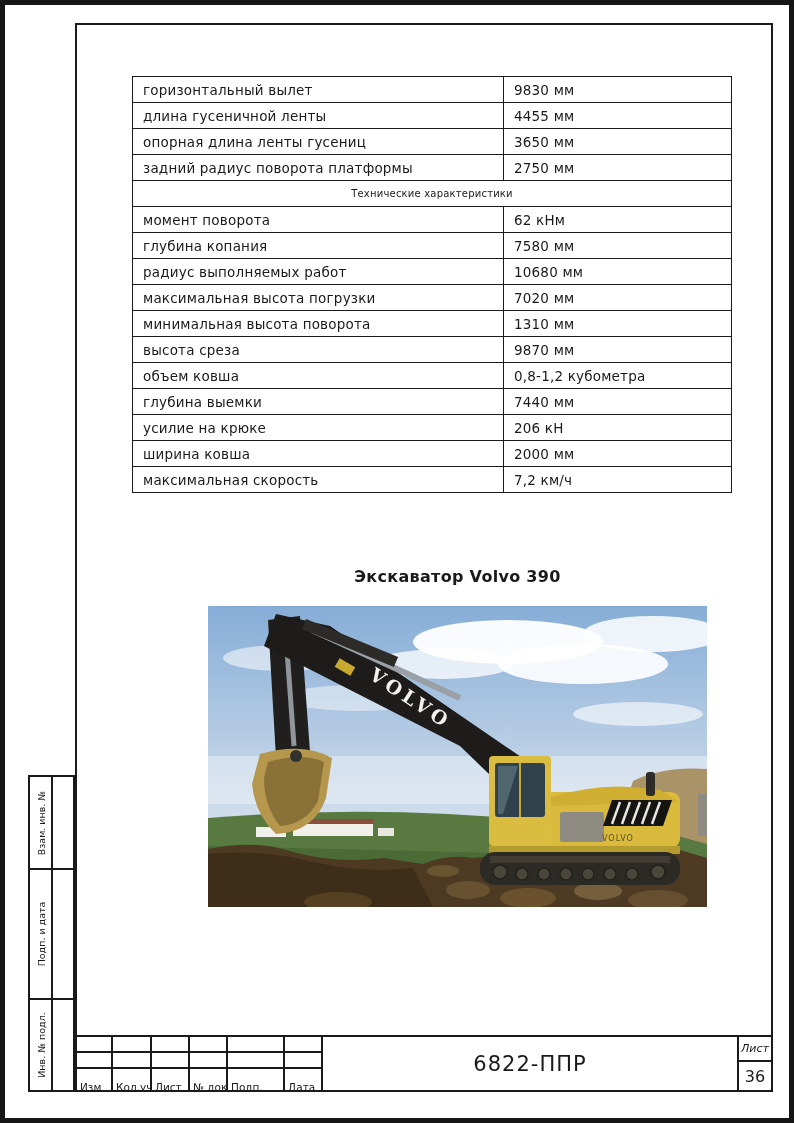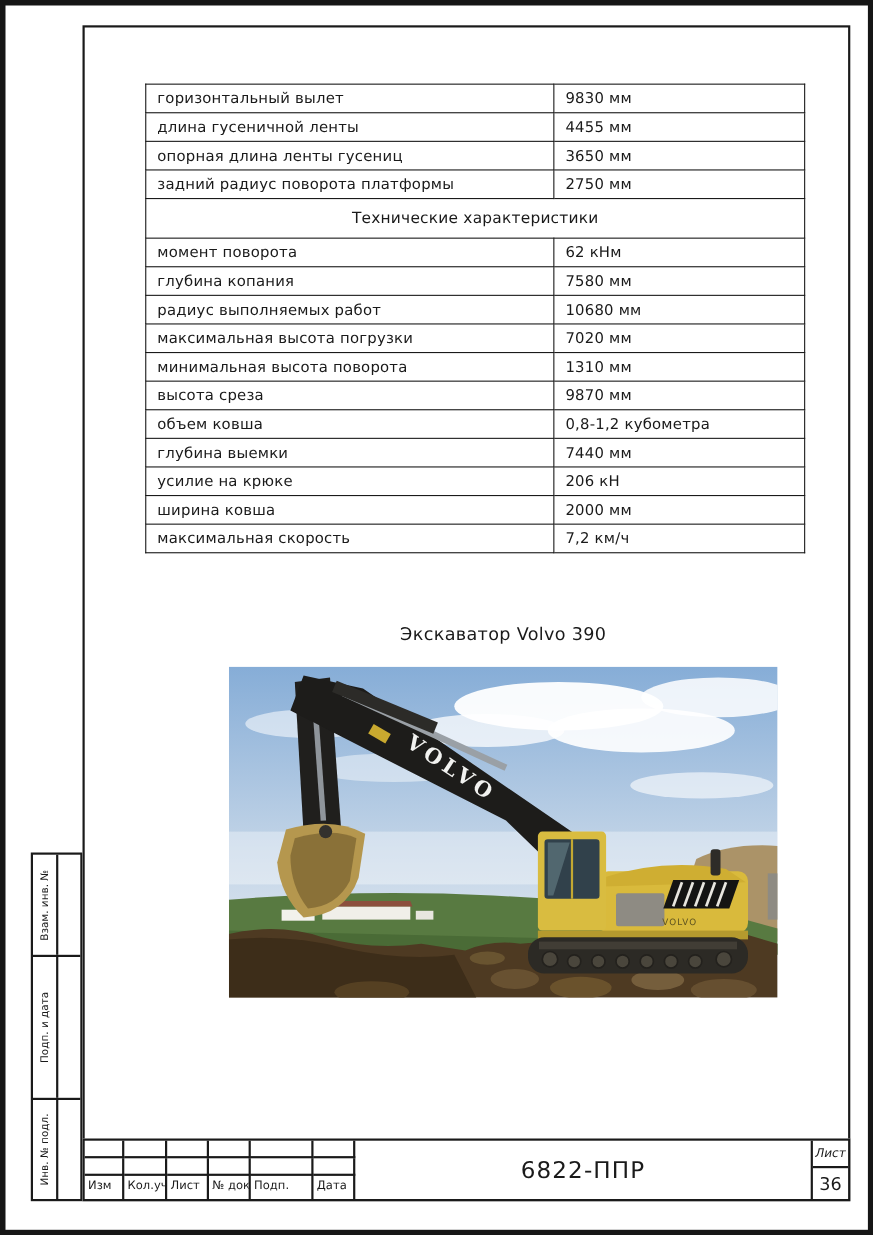--- a/index.html
+++ b/index.html
@@ -11,41 +11,41 @@
   .page-border { position:absolute; inset:0; border:5px solid #161616; box-sizing:border-box; pointer-events:none; z-index:50; }
   .frame { position:absolute; left:75px; top:23px; width:698px; height:1069px; border:2px solid #1a1a1a; box-sizing:border-box; }
 
   
   table.spec { position:absolute; left:132px; top:76px; width:599px; border-collapse:collapse; table-layout:fixed; }
   table.spec td {
     border:1.5px solid #1a1a1a; height:25px; font-size:13.5px; letter-spacing:0.2px;
     padding:0 4px 0 10px; white-space:nowrap; overflow:hidden; vertical-align:middle;
   }
   table.spec td.val { }
-  table.spec td.hdr { text-align:center; padding:5px; font-size:14px; }
-
-  
-  .photo-caption { position:absolute; left:208px; top:567px; width:499px; text-align:center; font-weight:normal; font-size:16px; letter-spacing:0.3px; }
+  table.spec td.hdr { text-align:center; padding:0; font-size:10px; }
+
+  
+  .photo-caption { position:absolute; left:208px; top:567px; width:499px; text-align:center; font-weight:bold; font-size:16px; letter-spacing:0.3px; }
   .photo { position:absolute; left:208px; top:606px; width:499px; height:301px; overflow:hidden; }
   .photo svg { display:block; }
 
   
   .side-strip { position:absolute; left:28px; top:775px; width:47px; height:317px; border:2px solid #1a1a1a; box-sizing:border-box; display:flex; flex-direction:column; background:#fff; }
   .side-cell { display:flex; border-bottom:2px solid #1a1a1a; box-sizing:border-box; }
   .side-cell:last-child { border-bottom:none; flex:1; }
   .side-cell .lab { width:21px; border-right:2px solid #1a1a1a; position:relative; }
   .side-cell .lab span { position:absolute; left:50%; top:50%; transform:translate(-50%,-50%) rotate(-90deg); white-space:nowrap; font-size:9.5px; }
   .side-cell .blank { flex:1; }
 
   
   .stamp { position:absolute; left:75px; top:1035px; width:698px; height:57px; border:2px solid #1a1a1a; box-sizing:border-box; display:flex; background:#fff; }
   .stamp-grid { width:246px; display:grid; grid-template-columns:36px 39px 38px 38px 57px 38px; grid-template-rows:16px 16px 1fr; }
   .stamp-grid .c { border-right:2px solid #1a1a1a; border-bottom:2px solid #1a1a1a; box-sizing:border-box; }
   .stamp-grid .c.rlast { border-bottom:none; }
-  .stamp-grid .c.lblcell { font-size:10.5px; padding:3px 0 0 3px; white-space:nowrap; overflow:hidden; }
+  .stamp-grid .c.lblcell { font-size:10.5px; padding:12px 0 0 3px; white-space:nowrap; overflow:hidden; }
   .stamp-main { flex:1; display:flex; align-items:center; justify-content:center; font-size:21px; letter-spacing:1px; }
   .stamp-right { width:34px; border-left:2px solid #1a1a1a; box-sizing:border-box; display:flex; flex-direction:column; }
   .stamp-right .hdr { height:25px; border-bottom:2px solid #1a1a1a; box-sizing:border-box; display:flex; align-items:center; justify-content:center; font-size:11px; font-style:italic; }
   .stamp-right .num { flex:1; display:flex; align-items:center; justify-content:center; font-size:16px; }
 </style>
 </head>
 <body>
 
 <div class="frame"></div>
 

